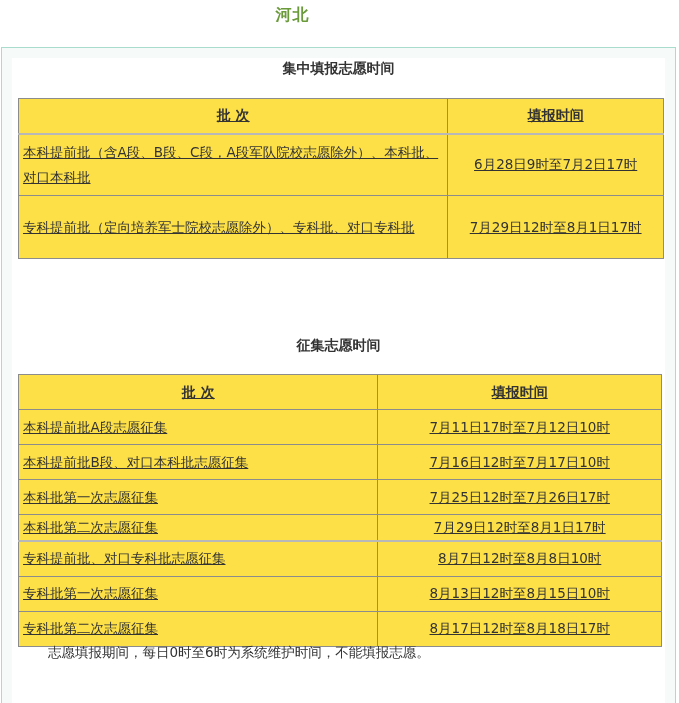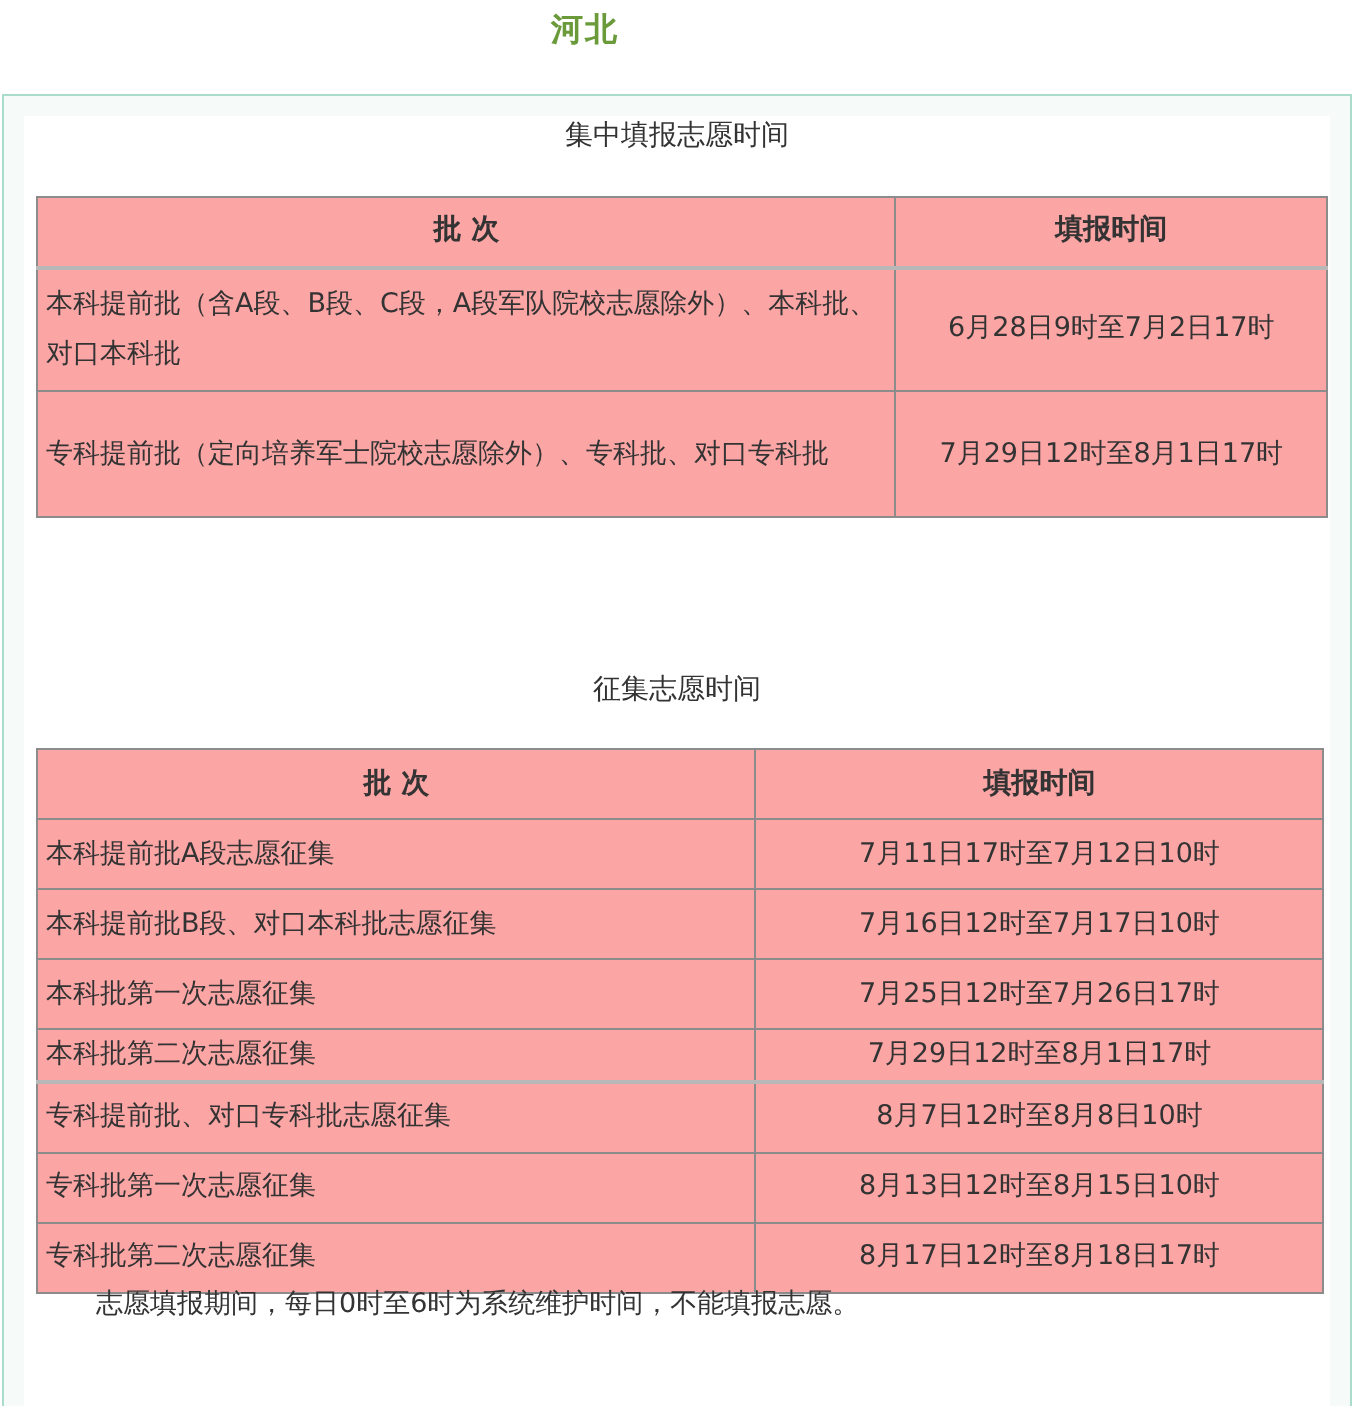--- a/index.html
+++ b/index.html
@@ -40,30 +40,31 @@
       top: 10px;
       width: 653px;
       height: 645px;
       background: #ffffff;
     }
     .section-title {
       position: absolute;
       width: 100%;
       text-align: center;
       font-size: 14px;
-      font-weight: normal;
+      font-weight: bold;
       color: #333333;
       line-height: 20px;
     }
     table.schedule {
       position: absolute;
       border-collapse: collapse;
       font-size: 13.5px;
       color: #333333;
-      background: #fca5a5;
+      background: #fde047;
+      text-decoration: underline;
     }
     table.schedule th, table.schedule td {
       border: 1px solid #8c8c8c;
       padding: 0 4px;
       line-height: 25px;
       vertical-align: middle;
     }
     table.schedule th {
       font-weight: bold;
       text-align: center;

